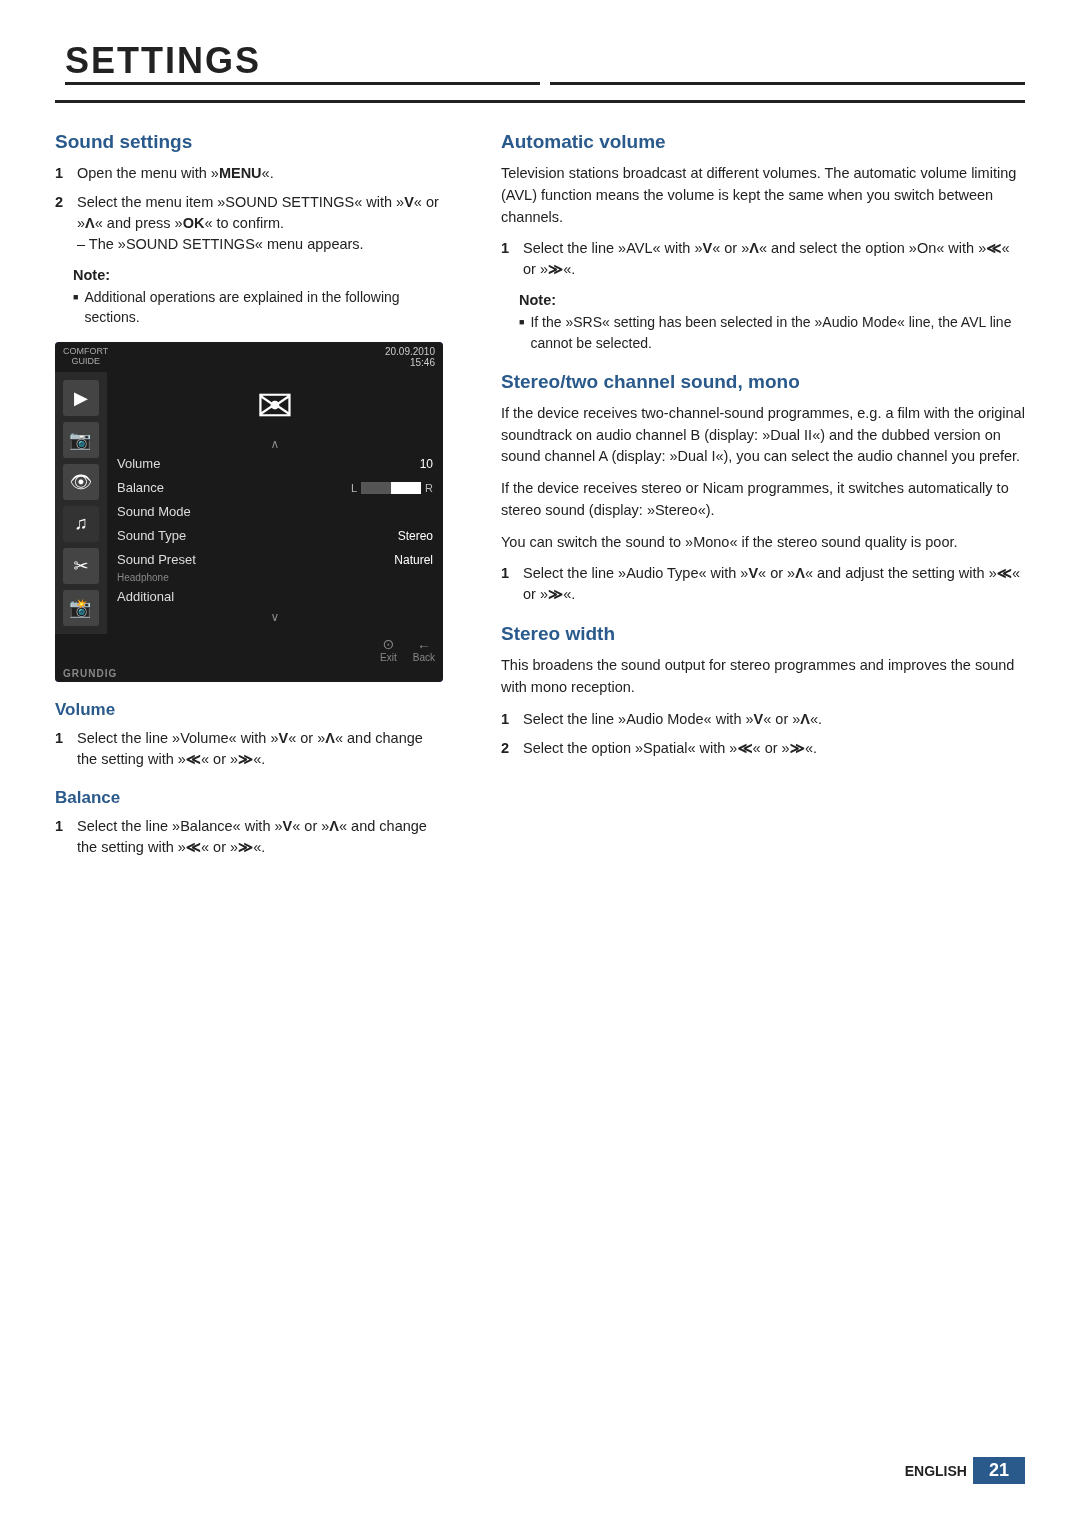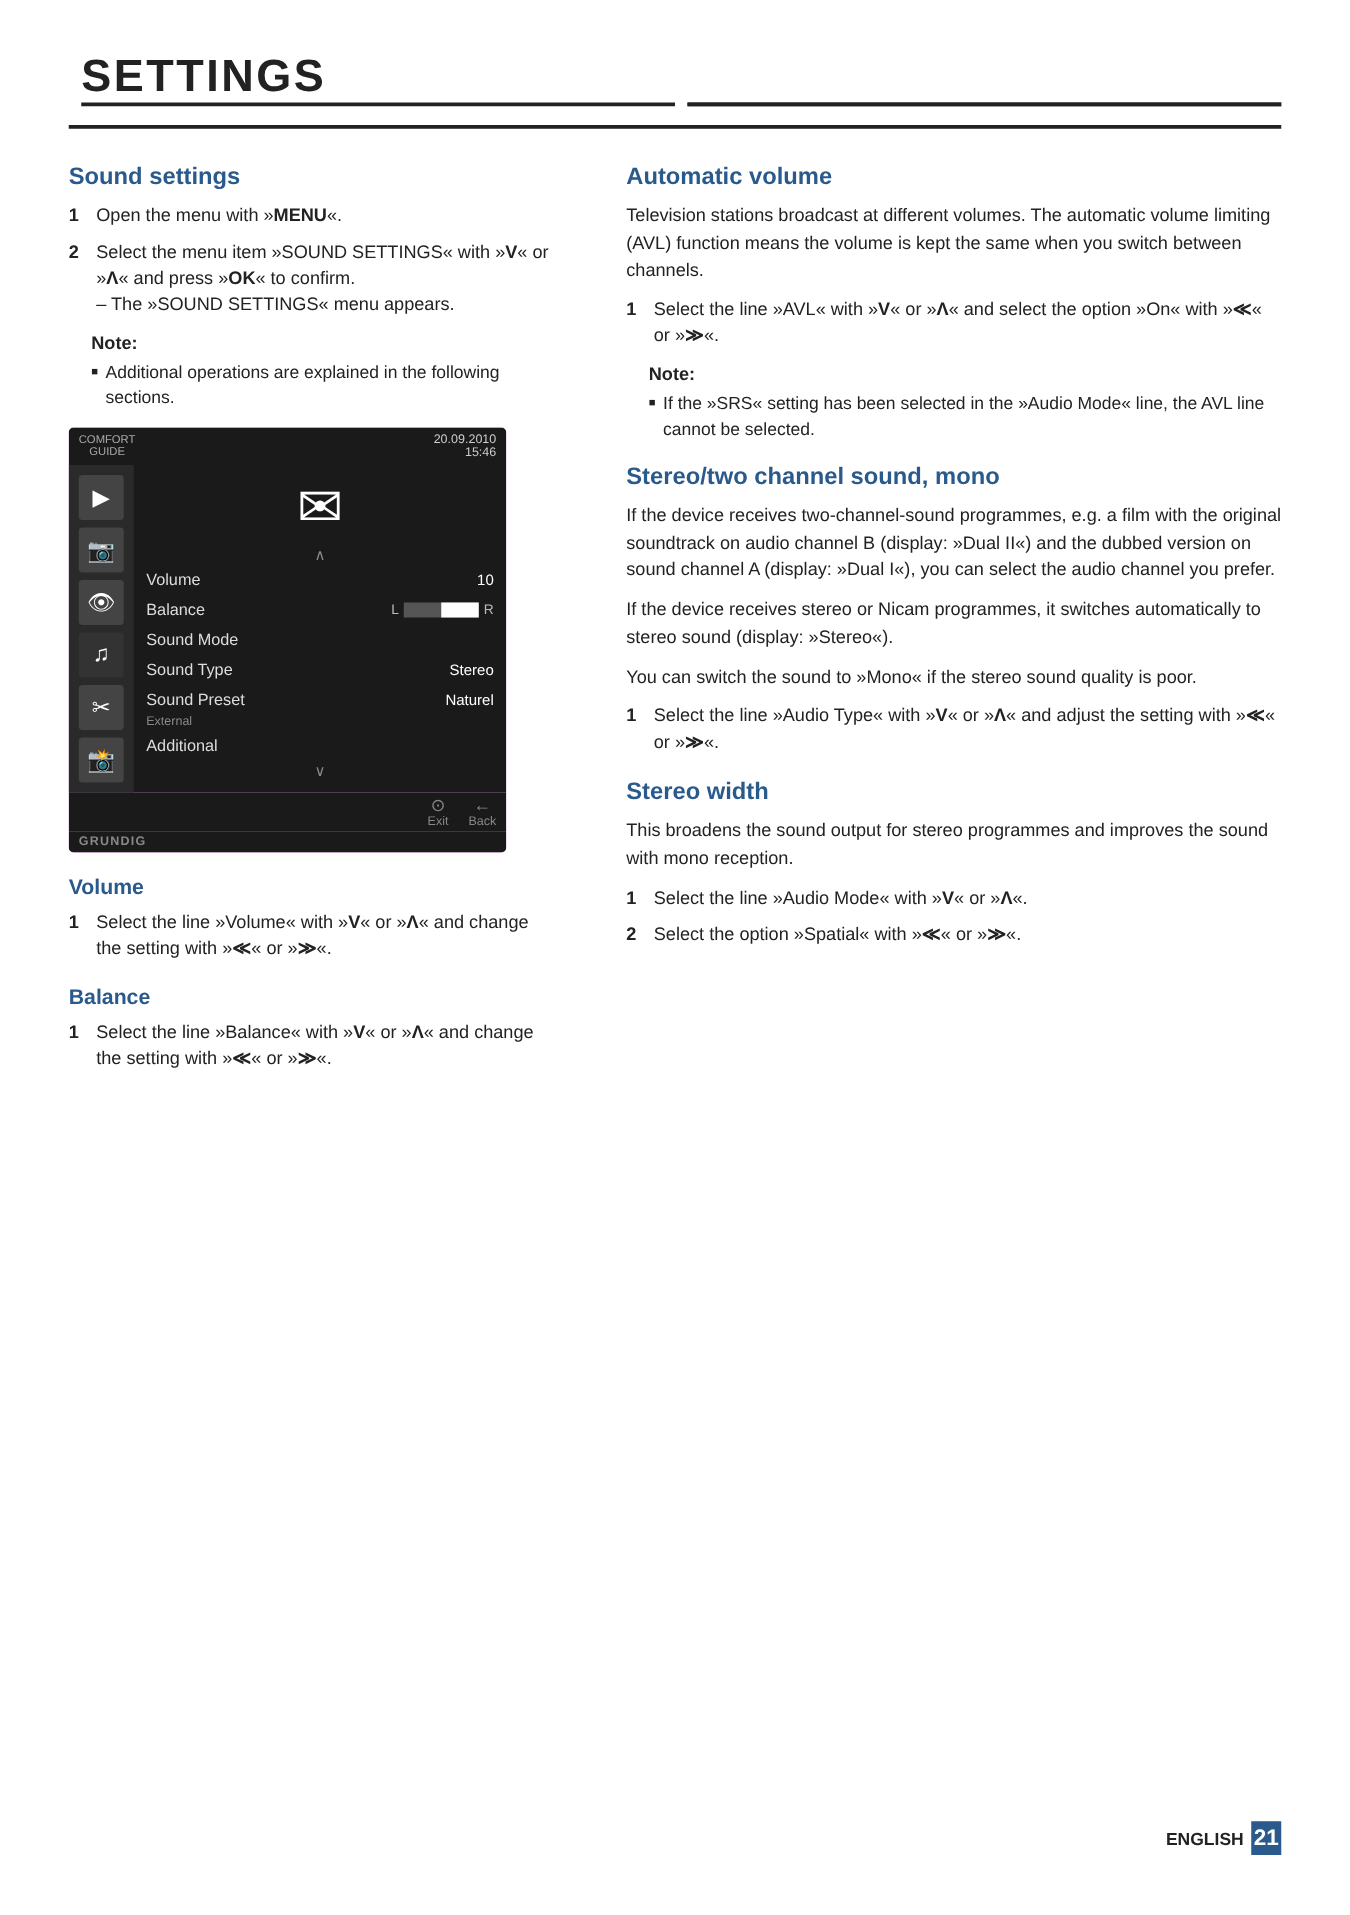--- a/index.html
+++ b/index.html
@@ -97,22 +97,22 @@
     }
     .note-item::before {
       content: "■";
       font-size: 9px;
       margin-top: 4px;
       flex-shrink: 0;
     }
 
     
     .tv-menu {
-      width: 350px;
-      background: #f0abfc;
+      width: 388px;
+      background: #8b5cf6;
       border-radius: 4px;
       margin: 10px 0 18px 0;
       overflow: hidden;
       font-size: 13px;
       color: #fff;
       position: relative;
     }
     .tv-top-bar {
       display: flex;
       justify-content: space-between;
@@ -275,21 +275,21 @@
     .footer-lang {
       font-size: 14px;
       font-weight: 700;
       color: #222;
     }
     .footer-num {
       background: #2a5a8c;
       color: #fff;
       font-size: 18px;
       font-weight: 900;
-      padding: 3px 2px;
+      padding: 3px 16px;
     }
 
     
     .title-line {
       display: inline-block;
       height: 3px;
       background: #222;
       flex: 1;
       margin-left: 12px;
       margin-bottom: 6px;
@@ -370,21 +370,21 @@
               <span class="tv-row-value"></span>
             </div>
             <div class="tv-row">
               <span class="tv-row-label">Sound Type</span>
               <span class="tv-row-value">Stereo</span>
             </div>
             <div class="tv-row">
               <span class="tv-row-label">Sound Preset</span>
               <span class="tv-row-value">Naturel</span>
             </div>
-            <div class="tv-row-sub">External</div>
+            <div class="tv-row-sub">Headphone</div>
             <div class="tv-row">
               <span class="tv-row-label">Additional</span>
               <span class="tv-row-value"></span>
             </div>
             <div class="tv-arrow">∨</div>
           </div>
         </div>
 
         <div class="tv-bottom">
           <div class="tv-bottom-btn">

